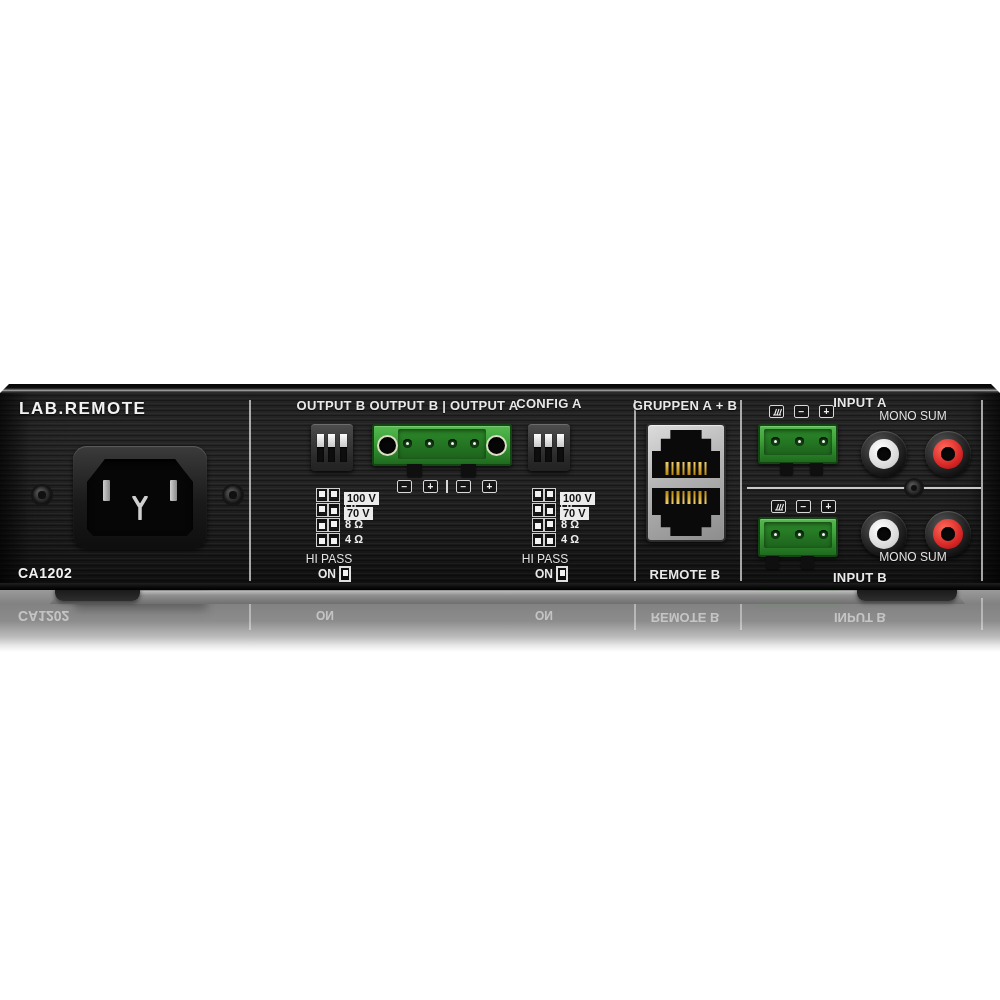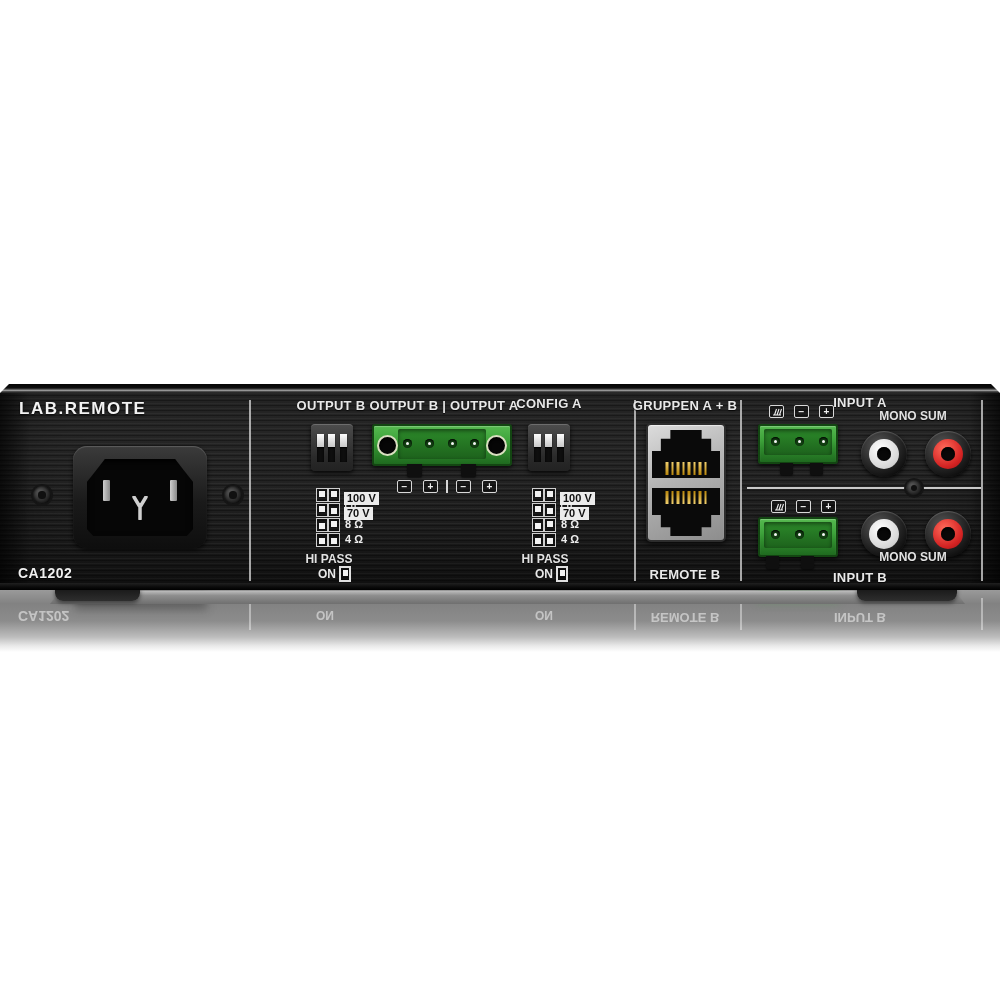--- a/index.html
+++ b/index.html
@@ -18,21 +18,21 @@
     box-shadow:inset 0 0 70px rgba(0,0,0,.55);}
   .panel-vignette{left:0;top:393px;width:1000px;height:190px;
     background:linear-gradient(90deg,rgba(0,0,0,.6) 0,rgba(0,0,0,0) 3%,rgba(0,0,0,0) 97%,rgba(0,0,0,.6) 100%);}
   .bottom-edge{left:0;top:583px;width:1000px;height:7px;
     background:linear-gradient(180deg,#202020 0%,#0a0a0a 60%,#000 100%);}
   .vdiv{width:2px;top:400px;height:181px;background:rgba(205,205,205,.8);}
 
   
   .title{font-size:13px;font-weight:bold;color:#e8e8e8;letter-spacing:.3px;text-align:center;
          text-shadow:0 1px 1px rgba(0,0,0,.8);white-space:nowrap;}
-  .small-label{font-size:12px;font-weight:bold;color:#e2e2e2;text-align:center;text-shadow:0 1px 1px rgba(0,0,0,.8);}
+  .small-label{font-size:12px;font-weight:normal;color:#e2e2e2;text-align:center;text-shadow:0 1px 1px rgba(0,0,0,.8);}
   .logo{font-size:17px;font-weight:bold;color:#f2f2f2;letter-spacing:1.5px;text-shadow:0 1px 2px rgba(0,0,0,.9);}
   .model{font-size:14px;font-weight:bold;color:#f0f0f0;letter-spacing:.5px;text-shadow:0 1px 1px #000;}
 
   
   .iec-outer{left:73px;top:446px;width:134px;height:102px;border-radius:14px;
     background:linear-gradient(180deg,#3b3b3b,#1a1a1a 55%,#0e0e0e);
     box-shadow:inset 0 1px 1px rgba(255,255,255,.18), 0 2px 4px rgba(0,0,0,.7);}
   .iec-inner{left:87px;top:459px;width:106px;height:77px;background:#060606;
     clip-path:polygon(17% 0,83% 0,100% 30%,100% 91%,94% 100%,6% 100%,0 91%,0 30%);
     box-shadow:inset 0 3px 6px #000;}

